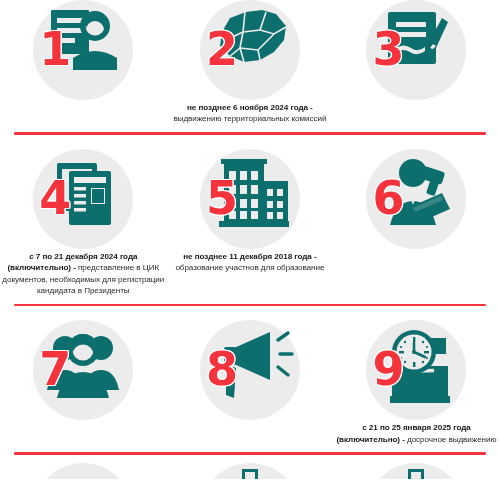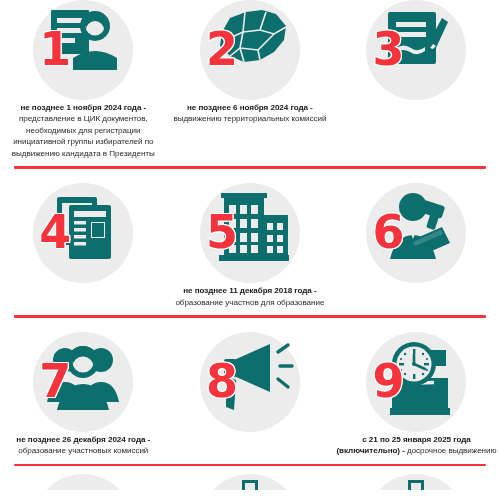--- a/index.html
+++ b/index.html
@@ -106,24 +106,20 @@
 
             <circle class="teal" cx="62" cy="26" r="15" fill="#0d6f6d"></circle>
             <circle class="wht" cx="62" cy="26" r="9.5"></circle>
 
             <path class="teal" d="M48 26 a14 14 0 0 1 28 0 v4 h-5 a9 9 0 0 0 -18 0 v-4 z" fill="#0d6f6d"></path>
 
             <path class="teal" d="M40 58 q22 -14 44 0 v12 h-44 z" fill="#0d6f6d"></path>
           </svg>
           <div class="num" style="color: rgb(245, 51, 60);">1</div>
         </div>
-        <div class="caption">
-          <b>не позднее 1 ноября 2024 года -</b>
-          <span>представление в ЦИК документов, необходимых для регистрации инициативной группы избирателей по выдвижению кандидата в Президенты</span>
-        </div>
       </div>
 
       <div class="cell">
         <div class="badge">
           <div class="disc" style="background: rgb(236, 236, 236);"></div>
           <svg viewBox="0 0 100 100">
             <g class="teal" fill="#0d6f6d">
               <path d="M22 32 L30 18 L46 12 L62 10 L76 14 L86 26 L84 40 L74 52 L60 60 L44 62 L30 56 L20 46 Z"></path>
             </g>
             <g stroke="#ececec" stroke-width="1.6" fill="none">
@@ -177,20 +173,24 @@
             <rect class="wht" x="41" y="28" width="32" height="6"></rect>
             <rect class="wht" x="41" y="38" width="12" height="3.5"></rect>
             <rect class="wht" x="41" y="45" width="12" height="3.5"></rect>
             <rect class="wht" x="41" y="52" width="12" height="3.5"></rect>
             <rect class="wht" x="41" y="59" width="12" height="3.5"></rect>
             <rect class="teal" x="57" y="38" width="16" height="18" fill="#0d6f6d"></rect>
             <rect class="wht" x="58" y="39" width="14" height="16"></rect>
             <rect class="teal" x="59" y="40" width="12" height="14" fill="#0d6f6d"></rect>
           </svg>
           <div class="num" style="color: rgb(245, 51, 60);">4</div>
+        </div>
+        <div class="caption">
+          <b>с 7 по 21 декабря 2024 года (включительно) -</b>
+          <span>представление в ЦИК документов, необходимых для регистрации кандидата в Президенты</span>
         </div>
       </div>
 
       <div class="cell">
         <div class="badge">
           <div class="disc" style="background: rgb(236, 236, 236);"></div>
           <svg viewBox="0 0 100 100">
 
             <rect class="teal" x="24" y="14" width="40" height="62" fill="#0d6f6d"></rect>
             <rect class="teal" x="21" y="10" width="46" height="5" fill="#0d6f6d"></rect>
@@ -266,24 +266,20 @@
 
             <circle class="teal" cx="68" cy="28" r="12" fill="#0d6f6d"></circle>
             <path class="teal" d="M50 70 q4 -20 18 -20 q14 0 18 20 z" fill="#0d6f6d"></path>
 
             <circle class="teal" cx="50" cy="30" r="16" fill="#0d6f6d"></circle>
             <circle class="wht" cx="50" cy="30" r="10.5"></circle>
             <path class="teal" d="M34 30 a16 16 0 0 1 32 0 v5 h-5.5 a10.5 10.5 0 0 0 -21 0 v-5 z" fill="#0d6f6d"></path>
             <path class="teal" d="M24 78 q6 -26 26 -26 q20 0 26 26 z" fill="#0d6f6d"></path>
           </svg>
           <div class="num" style="color: rgb(245, 51, 60);">7</div>
-        </div>
-        <div class="caption">
-          <b>не позднее 26 декабря 2024 года -</b>
-          <span>образование участновых комиссий</span>
         </div>
       </div>
 
       <div class="cell">
         <div class="badge">
           <div class="disc" style="background: rgb(236, 236, 236);"></div>
           <svg viewBox="0 0 100 100">
             <path class="teal" d="M70 12 L70 60 L34 44 L34 28 Z" fill="#0d6f6d"></path>
             <rect class="teal" x="24" y="27" width="12" height="18" rx="2" fill="#0d6f6d"></rect>
             <path class="teal" d="M26 44 L36 48 L34 78 L26 75 Z" fill="#0d6f6d"></path>

